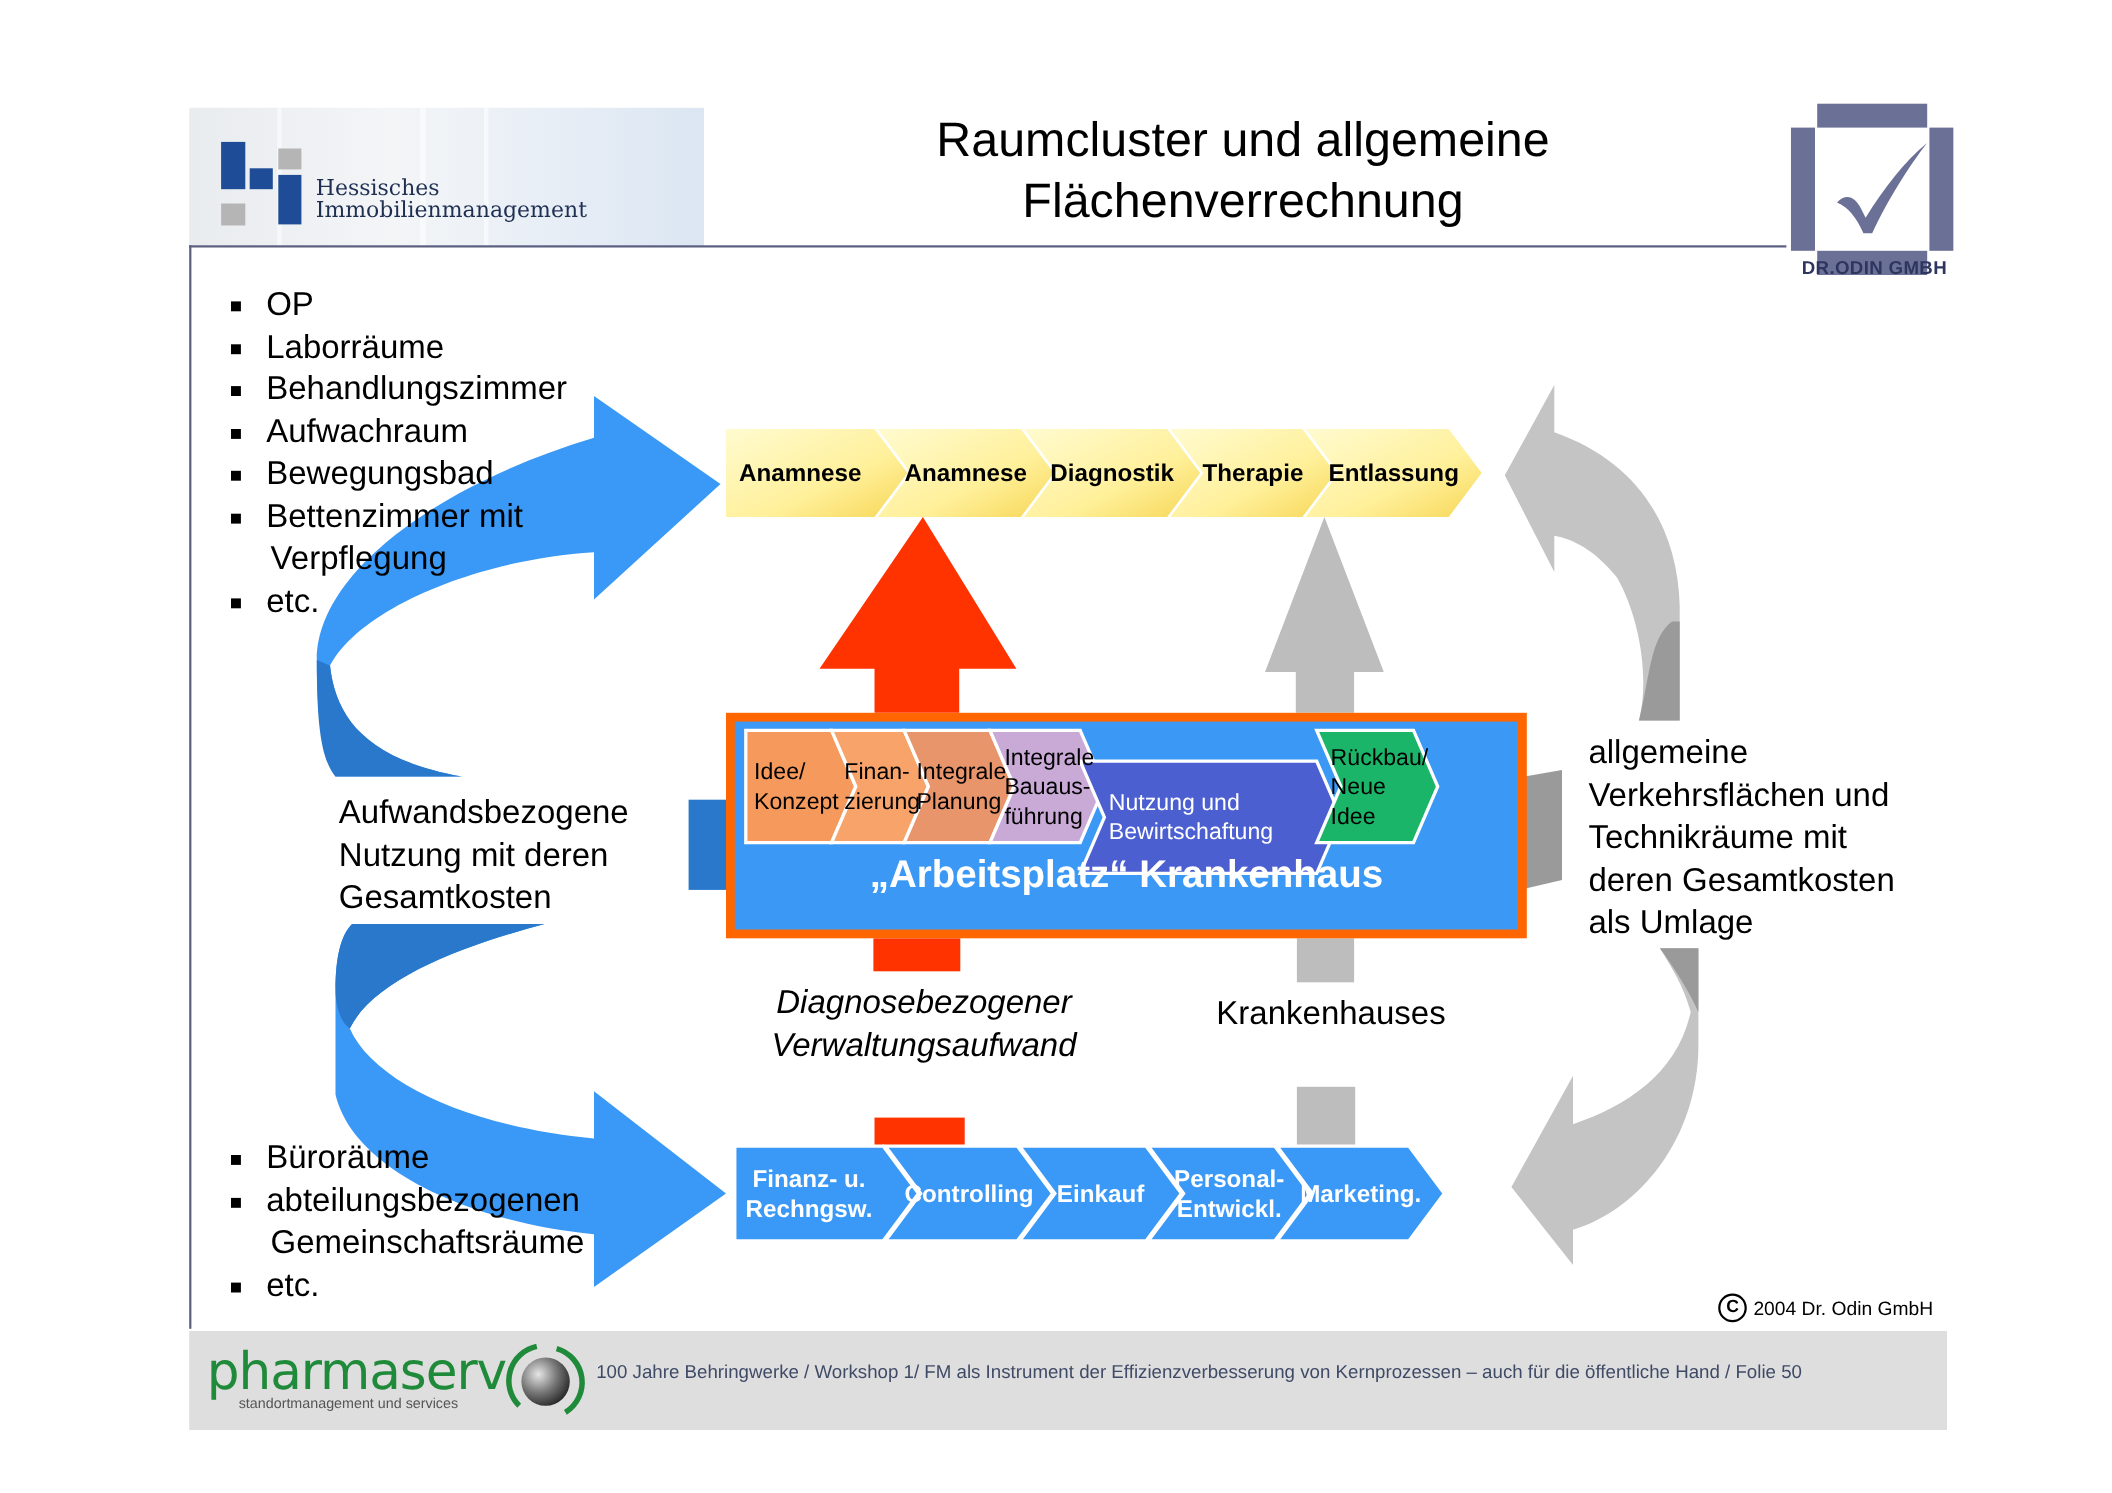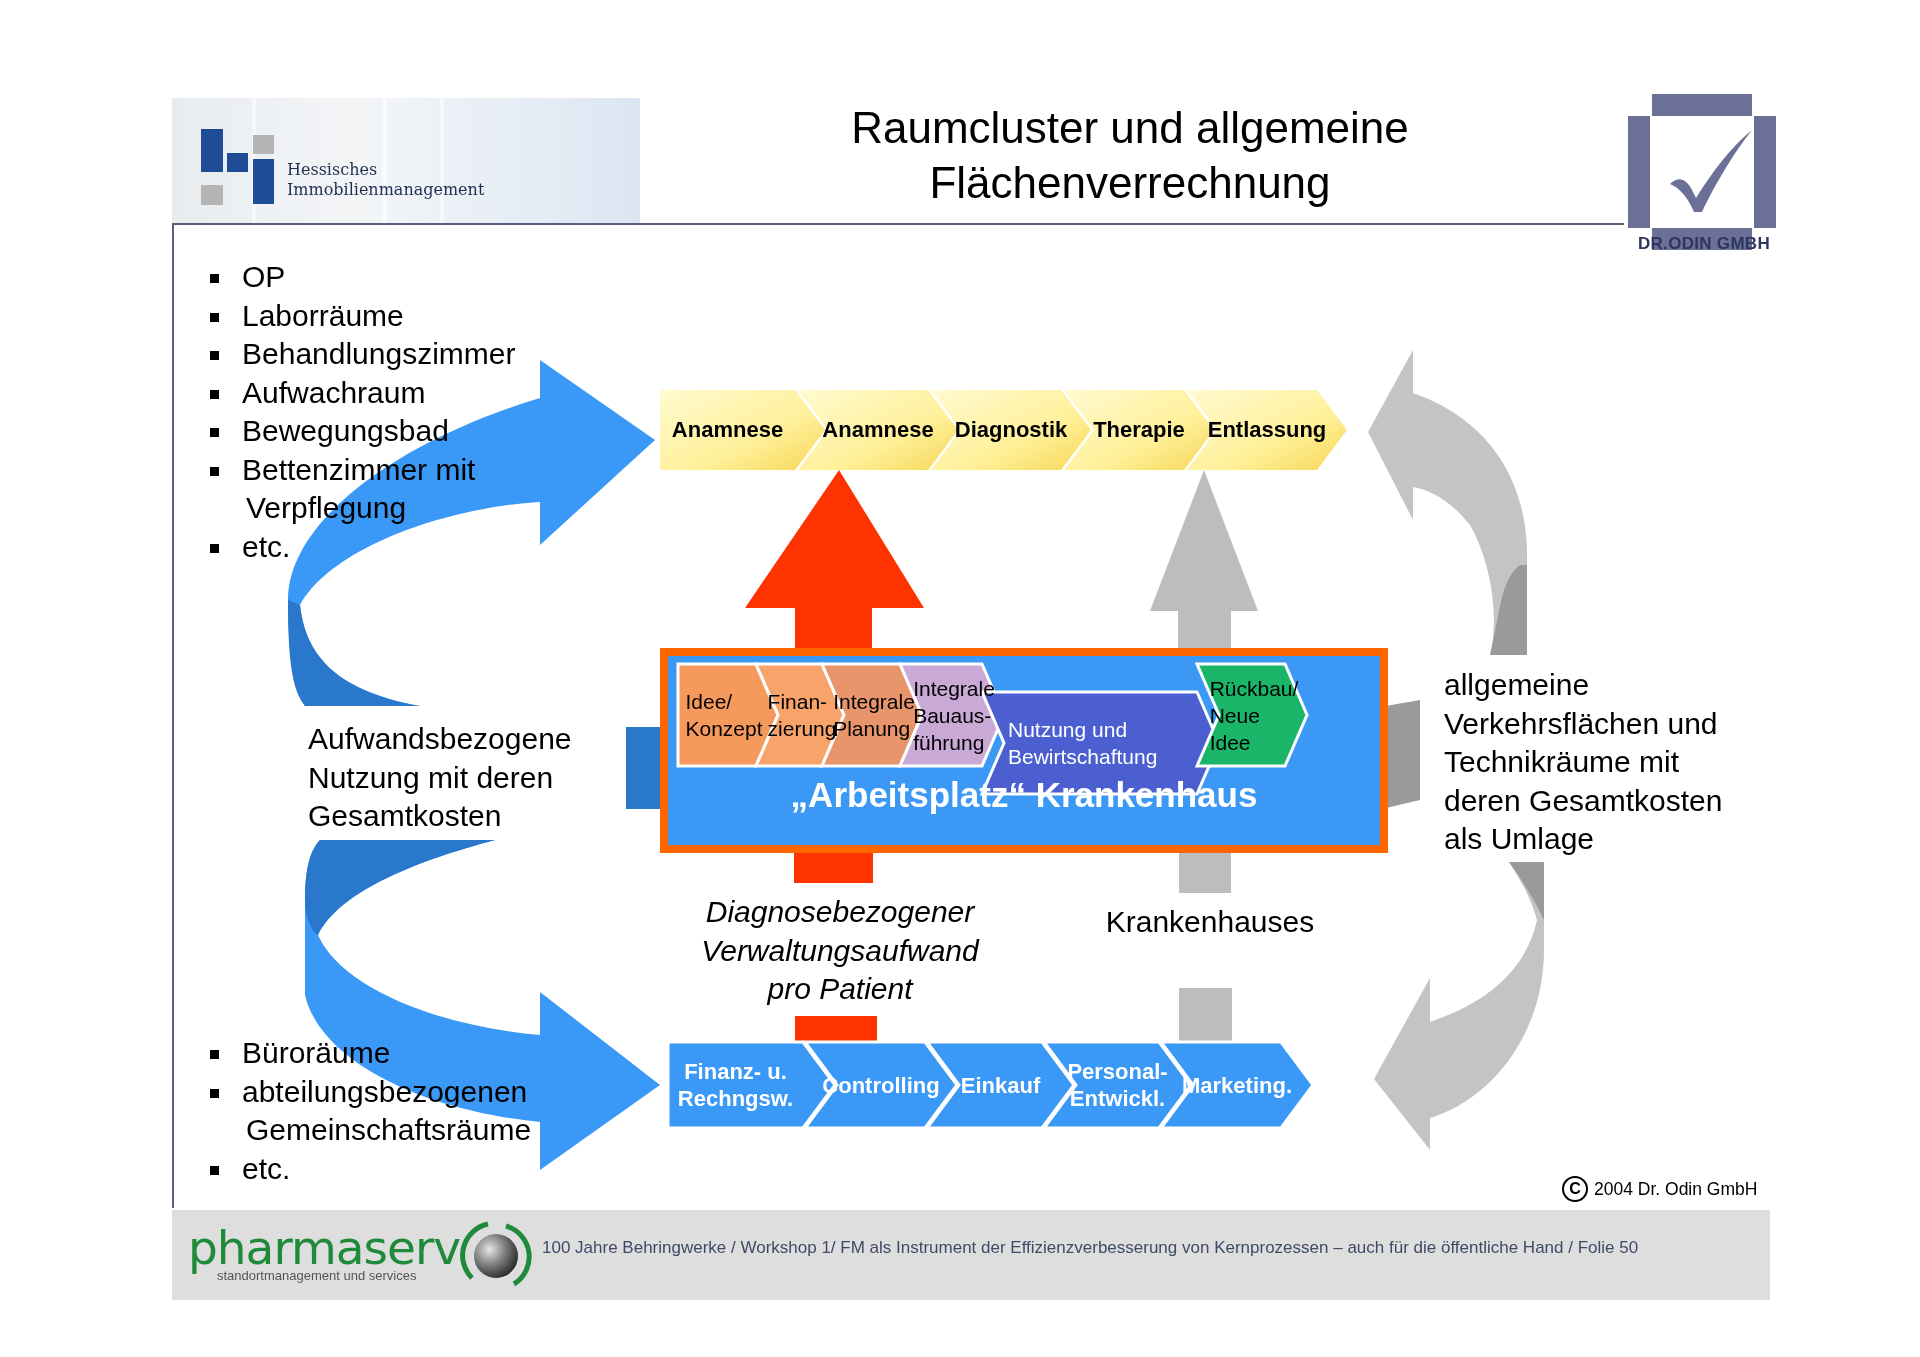--- a/index.html
+++ b/index.html
@@ -7,21 +7,21 @@
   body { position: relative; font-family: "Liberation Sans", sans-serif; color: #000; }
 
   .abs { position: absolute; }
 
   
   #hi-logo { left: 172px; top: 98px; width: 468px; height: 126px;
     background: linear-gradient(90deg, #e9ecef 0%, #f3f5f7 40%, #e8eef6 70%, #dbe6f2 100%); overflow: hidden; }
   #hi-logo .win { position: absolute; top: 0; height: 126px; background: rgba(255,255,255,0.55); }
   #hi-logo .sq { position: absolute; }
   #hi-logo .hi-text { position: absolute; left: 115px; top: 62px; font-family: "DejaVu Serif", serif;
-    font-size: 16px; color: #1f2f52; line-height: 20px; }
+    font-size: 20px; color: #1f2f52; line-height: 20px; }
   #header-rule { left: 172px; top: 223px; width: 1452px; height: 2px; background: #5a5f80; }
   #left-rule { left: 172px; top: 223px; width: 2px; height: 985px; background: #5a5f80; }
 
   #title { left: 700px; top: 100px; width: 860px; text-align: center; font-size: 44px; line-height: 55px; }
 
   #odin-logo { left: 1628px; top: 94px; width: 148px; height: 156px; }
   #odin-name { left: 1620px; top: 234px; width: 168px; text-align: center; font-weight: bold;
     font-size: 17px; color: #2e3660; letter-spacing: 0.3px; }
 
   
@@ -285,21 +285,20 @@
 <div class="abs label" id="right-label">
   <div>allgemeine</div>
   <div>Verkehrsflächen und</div>
   <div>Technikräume mit</div>
   <div>deren Gesamtkosten</div>
   <div>als Umlage</div>
 </div>
 <div class="abs label" id="diag-label">
   <div>Diagnosebezogener</div>
   <div>Verwaltungsaufwand</div>
-  <div>pro Patient</div>
 </div>
 <div class="abs label" id="overhead-label">
   <div>Krankenhauses</div>
 </div>
 
 <ul class="abs bullets" id="bottom-bullets">
     <li>Büroräume</li>
     <li>abteilungsbezogenen</li>
     <li class="cont">Gemeinschaftsräume</li>
     <li>etc.</li>

